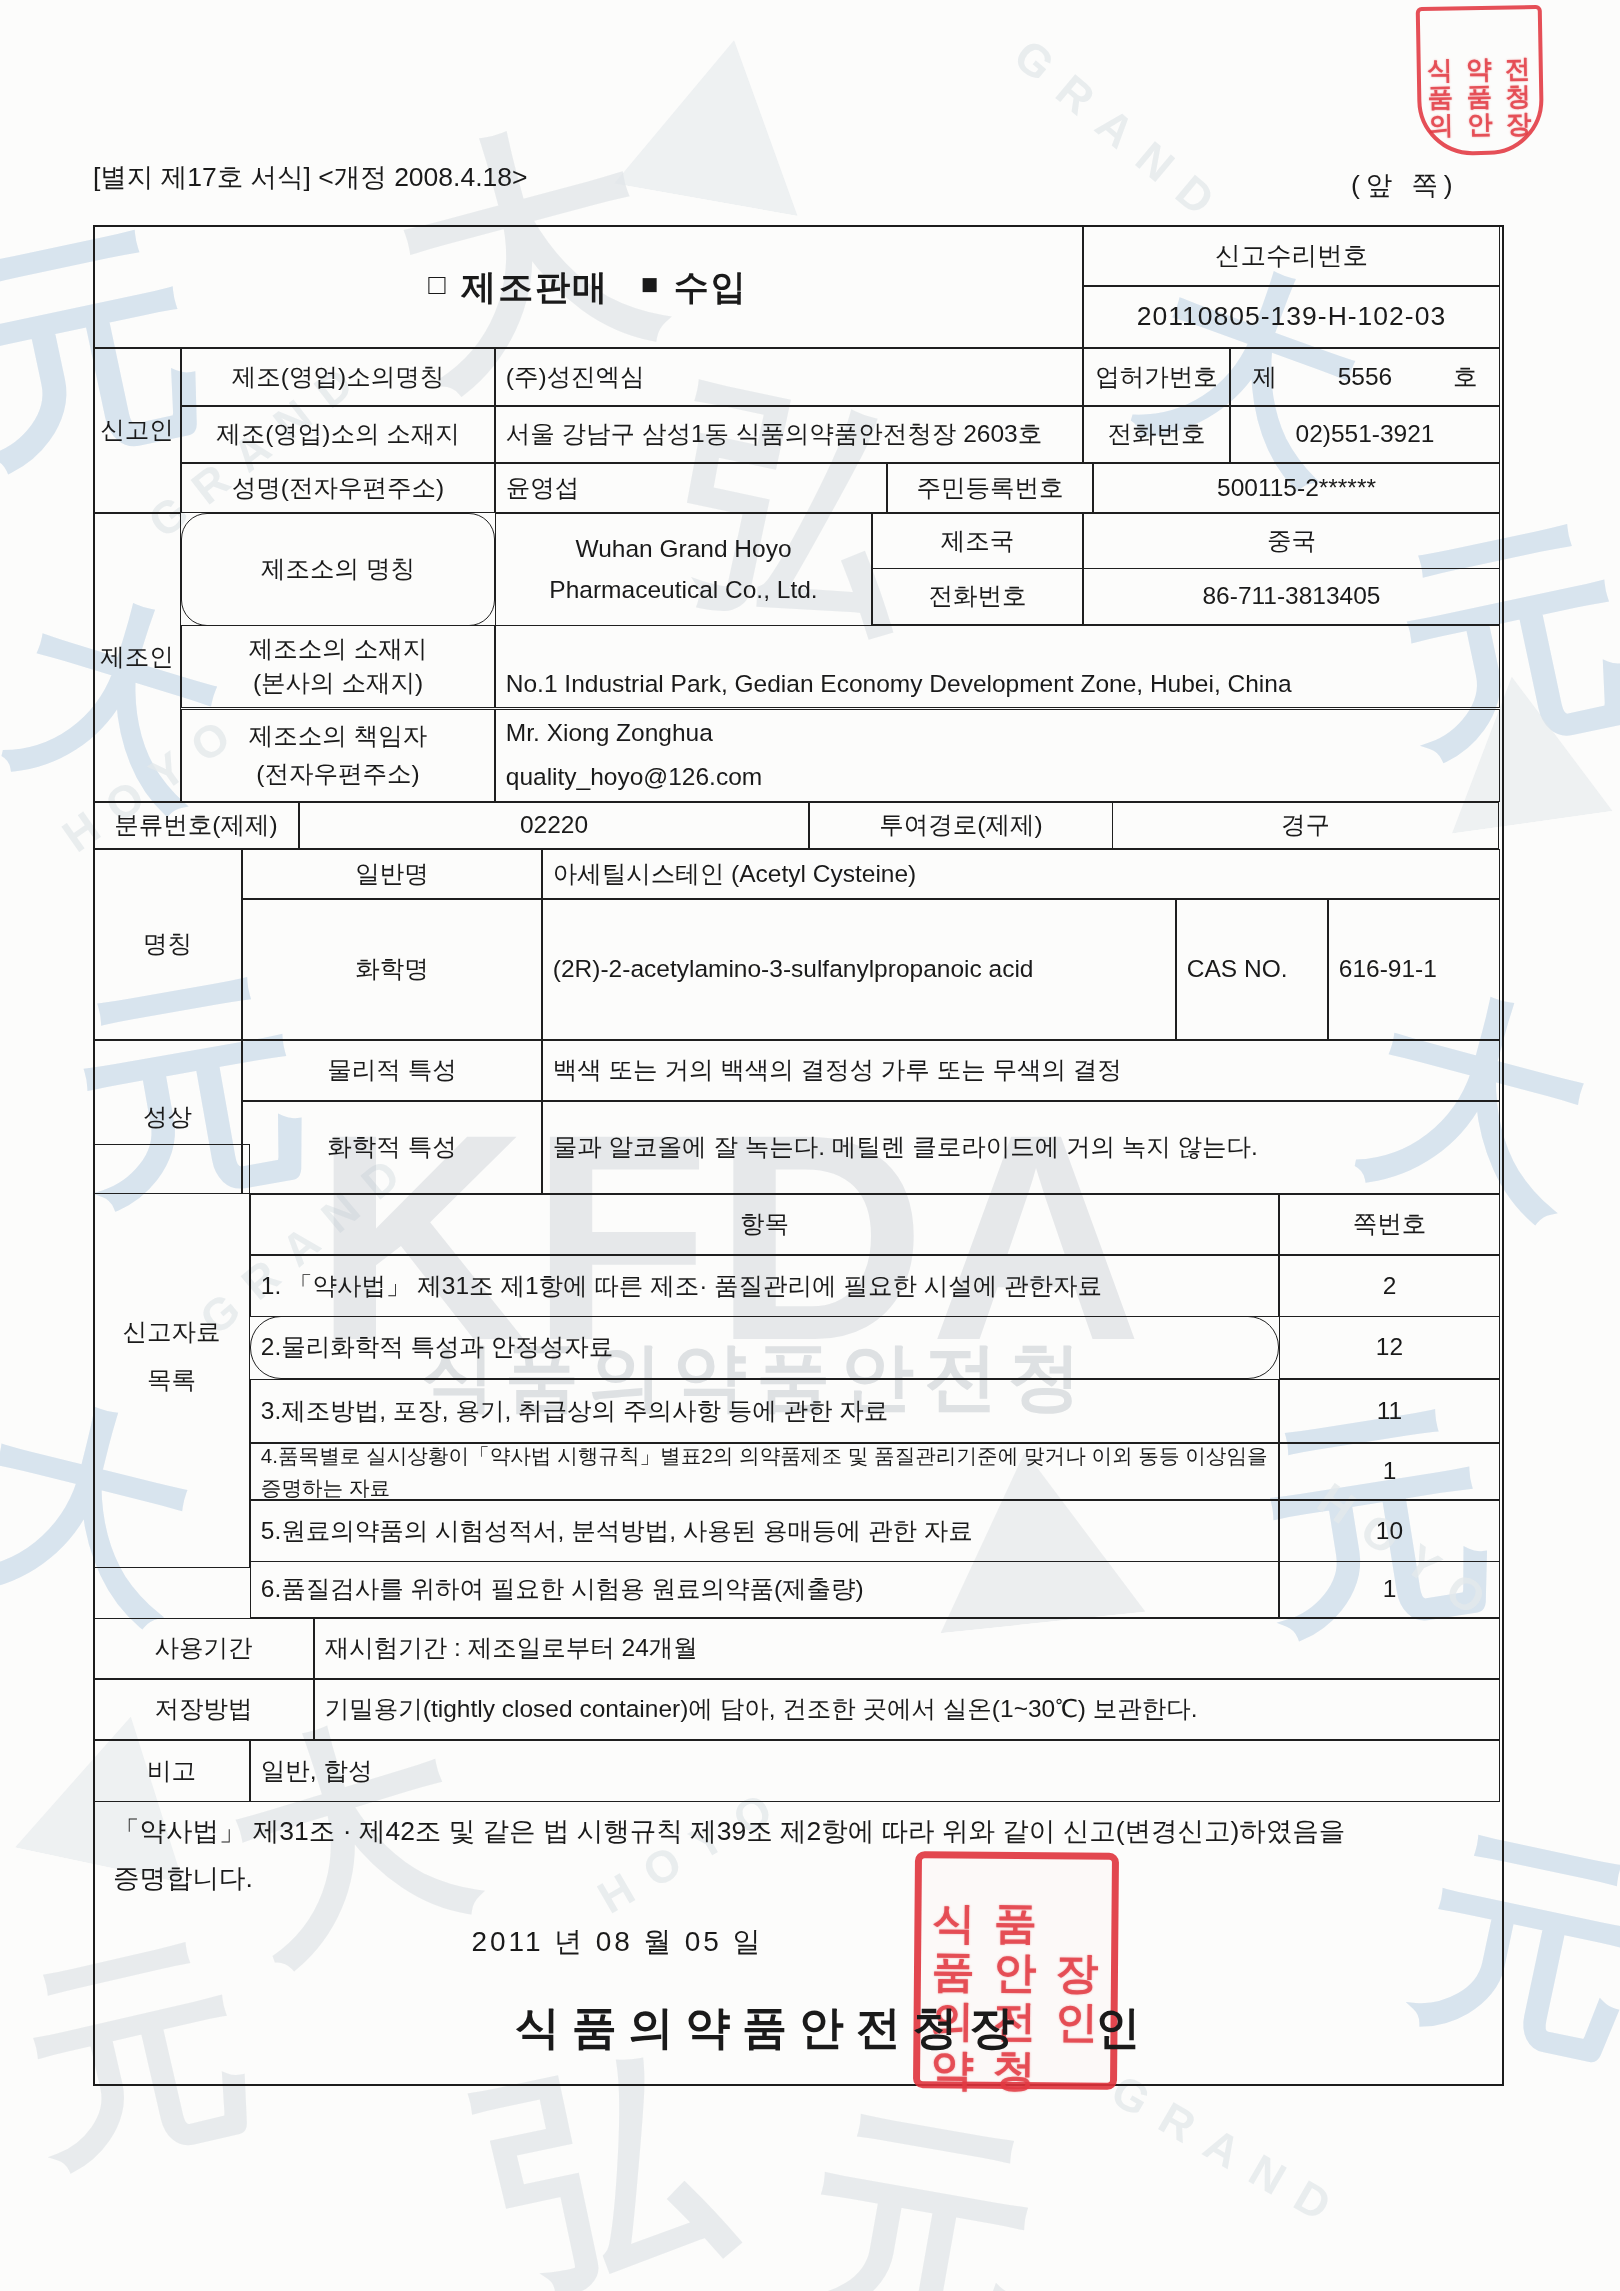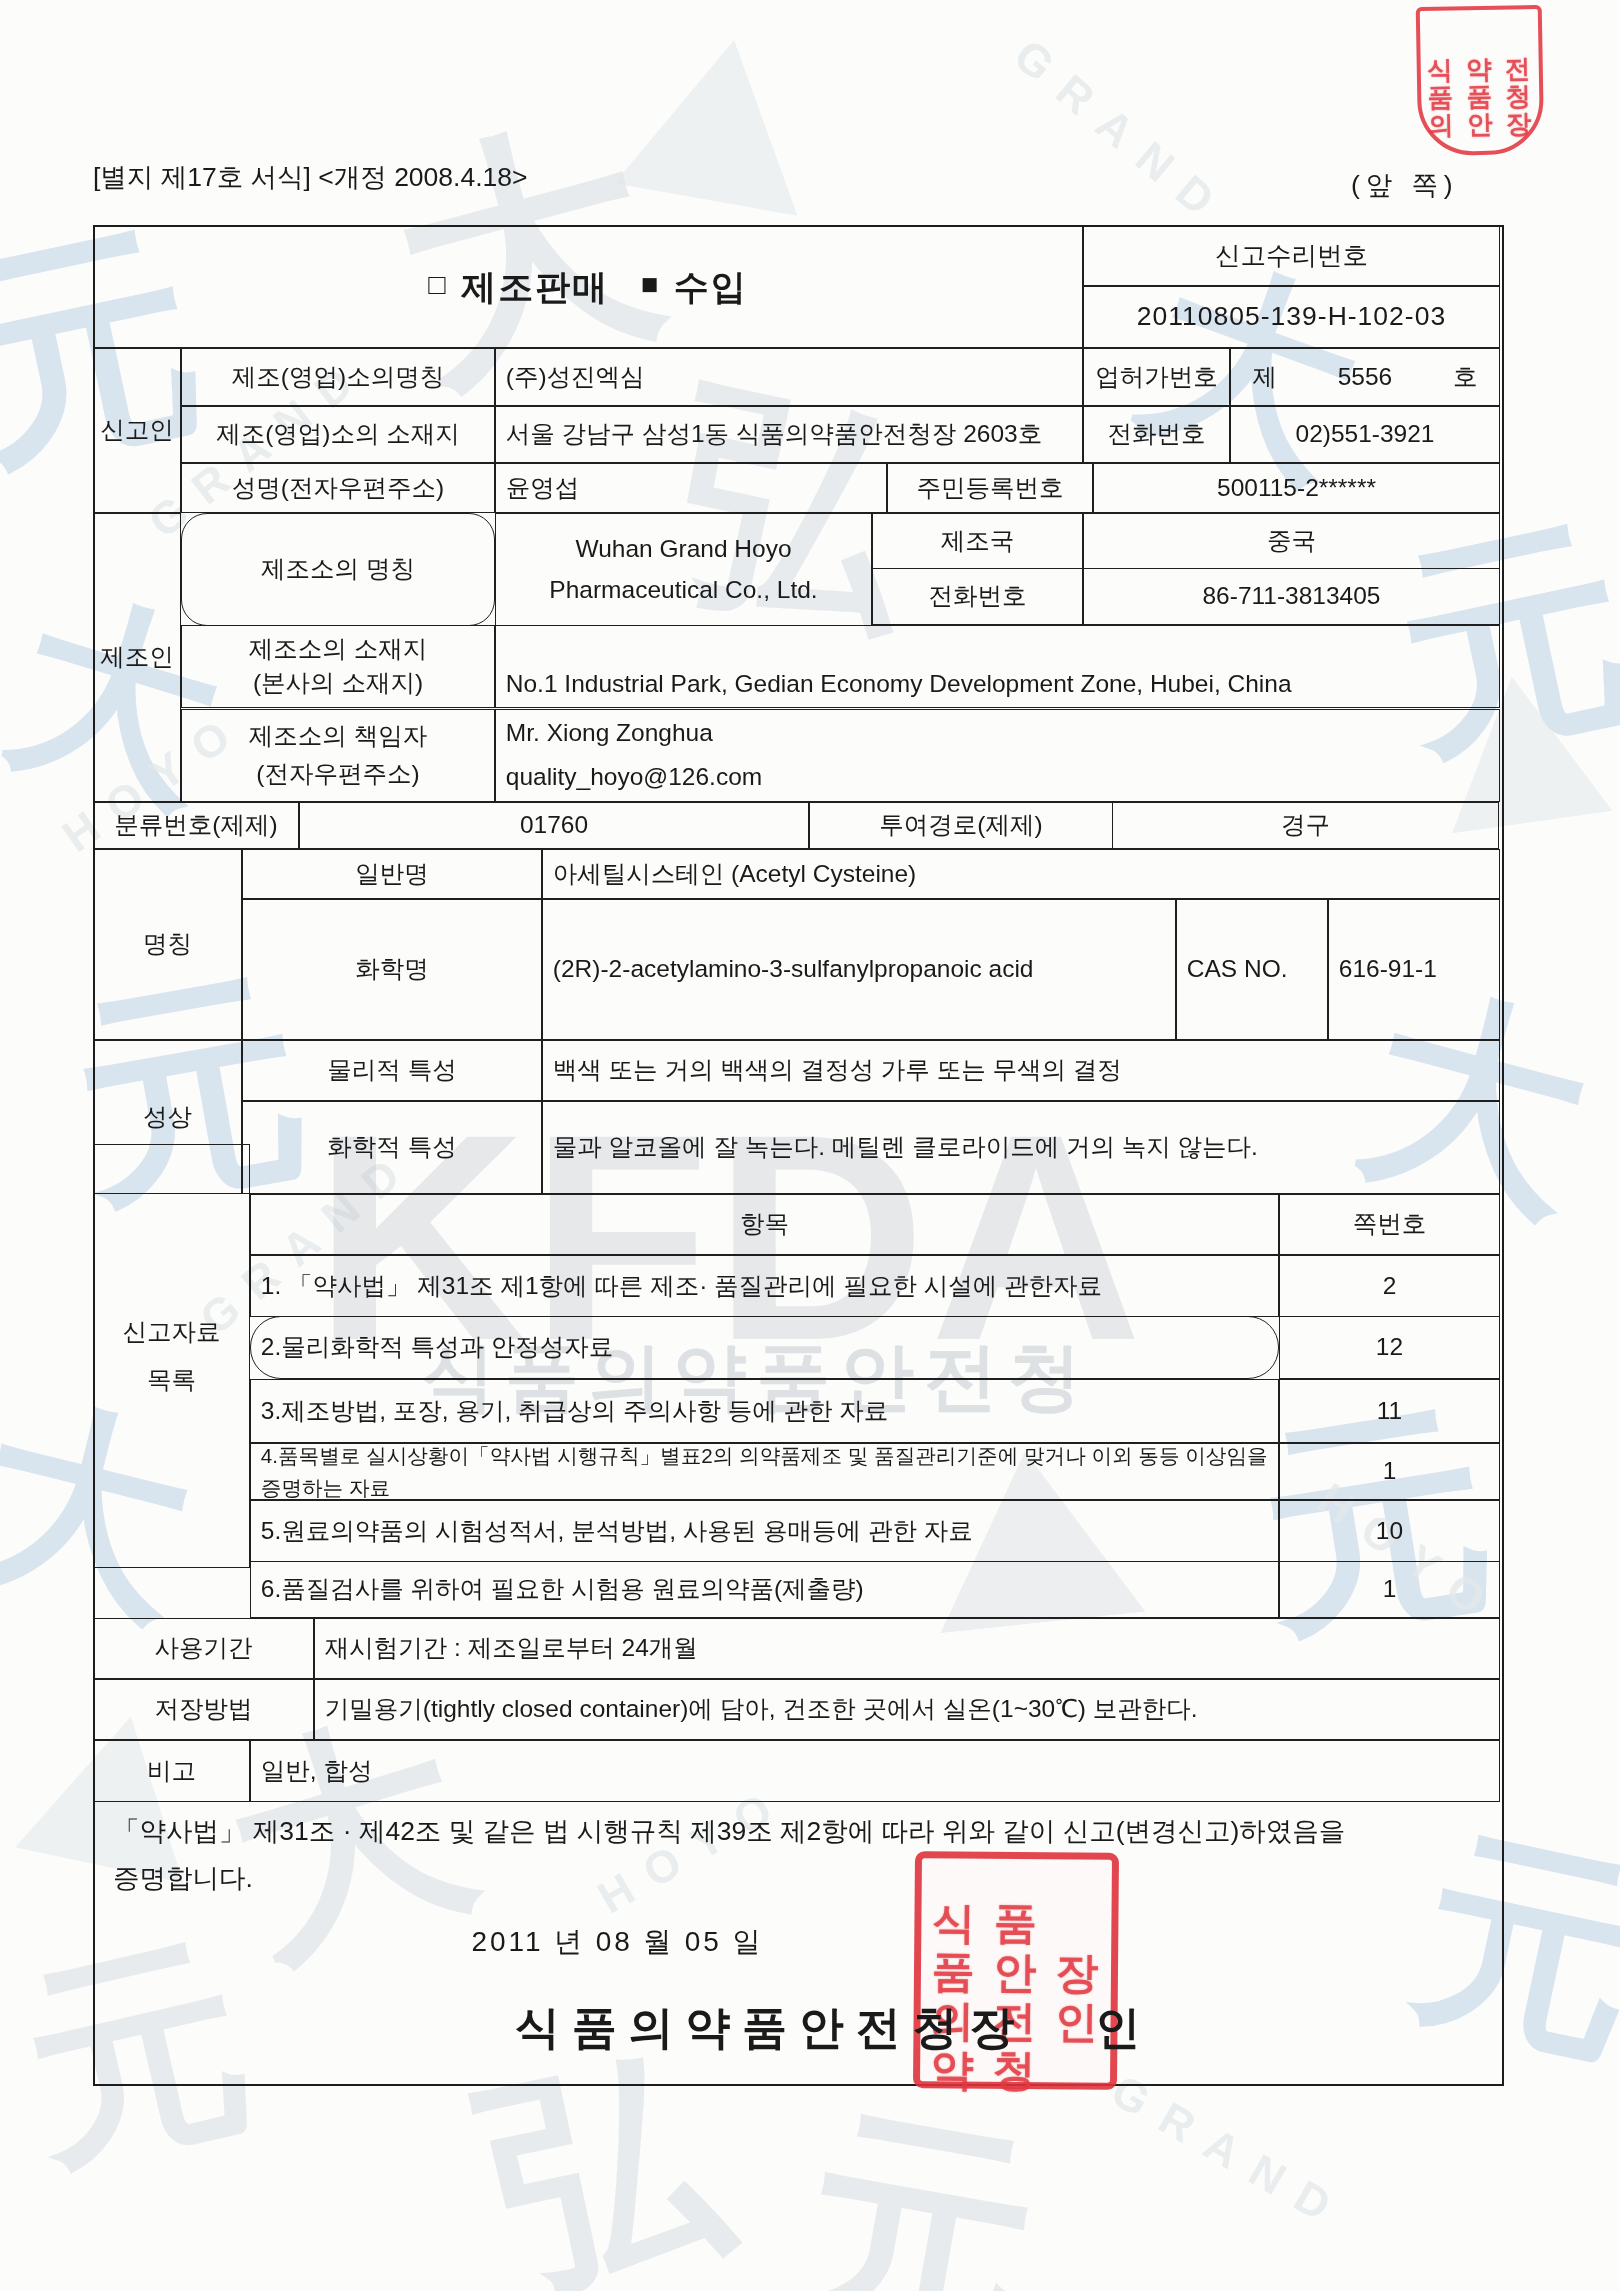--- a/index.html
+++ b/index.html
@@ -141,21 +141,21 @@
   </div>
 </div>
 <div class="cell nopad" style="left:495px;top:709px;width:1005px;height:93px;justify-content:flex-start;">
   <div class="colL" style="padding-left:9.8px;">
     <span>Mr. Xiong Zonghua</span>
     <span>quality_hoyo@126.com</span>
   </div>
 </div>
 
 <div class="cell" style="left:93px;top:802px;width:206px;height:47px;">분류번호(제제)</div>
-<div class="cell" style="left:299px;top:802px;width:510px;height:47px;">01760</div>
+<div class="cell" style="left:299px;top:802px;width:510px;height:47px;">02220</div>
 <div class="cell" style="left:809px;top:802px;width:304px;height:47px;">투여경로(제제)</div>
 <div class="cell" style="left:1112px;top:802px;width:387px;height:47px;">경구</div>
 
 <div class="cell" style="left:93px;top:849px;width:149px;height:191px;">명칭</div>
 <div class="cell" style="left:242px;top:849px;width:300px;height:50px;">일반명</div>
 <div class="cell left" style="left:542px;top:849px;width:958px;height:50px;">아세틸시스테인 (Acetyl Cysteine)</div>
 <div class="cell" style="left:242px;top:899px;width:300px;height:141px;">화학명</div>
 <div class="cell left" style="left:542px;top:899px;width:634px;height:141px;">(2R)-2-acetylamino-3-sulfanylpropanoic acid</div>
 <div class="cell left" style="left:1176px;top:899px;width:152px;height:141px;">CAS NO.</div>
 <div class="cell left" style="left:1328px;top:899px;width:172px;height:141px;">616-91-1</div>

